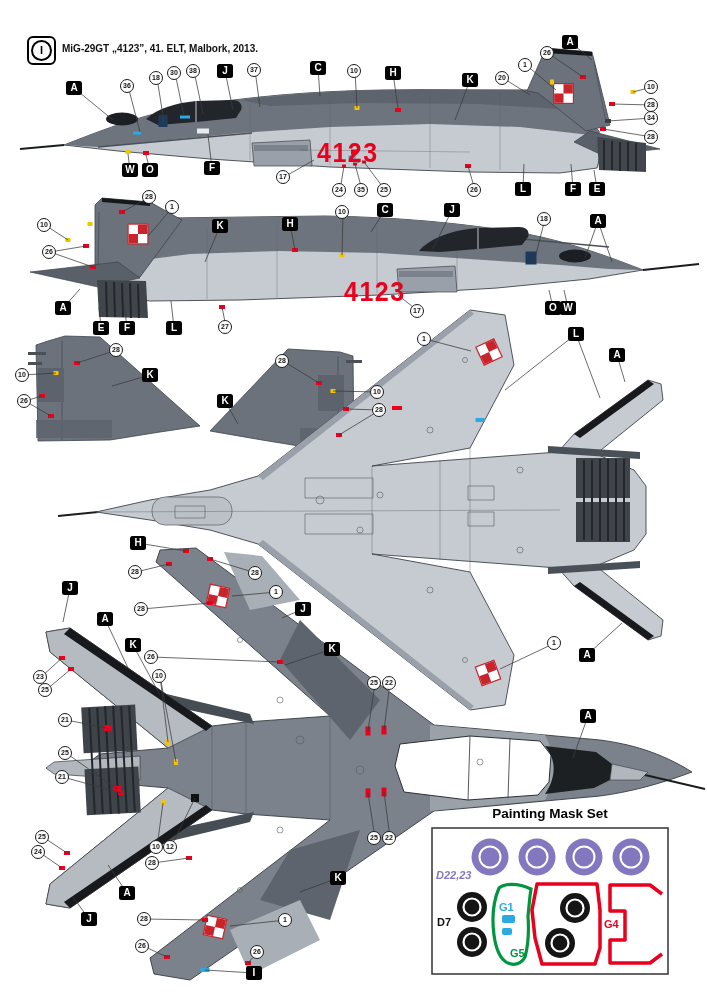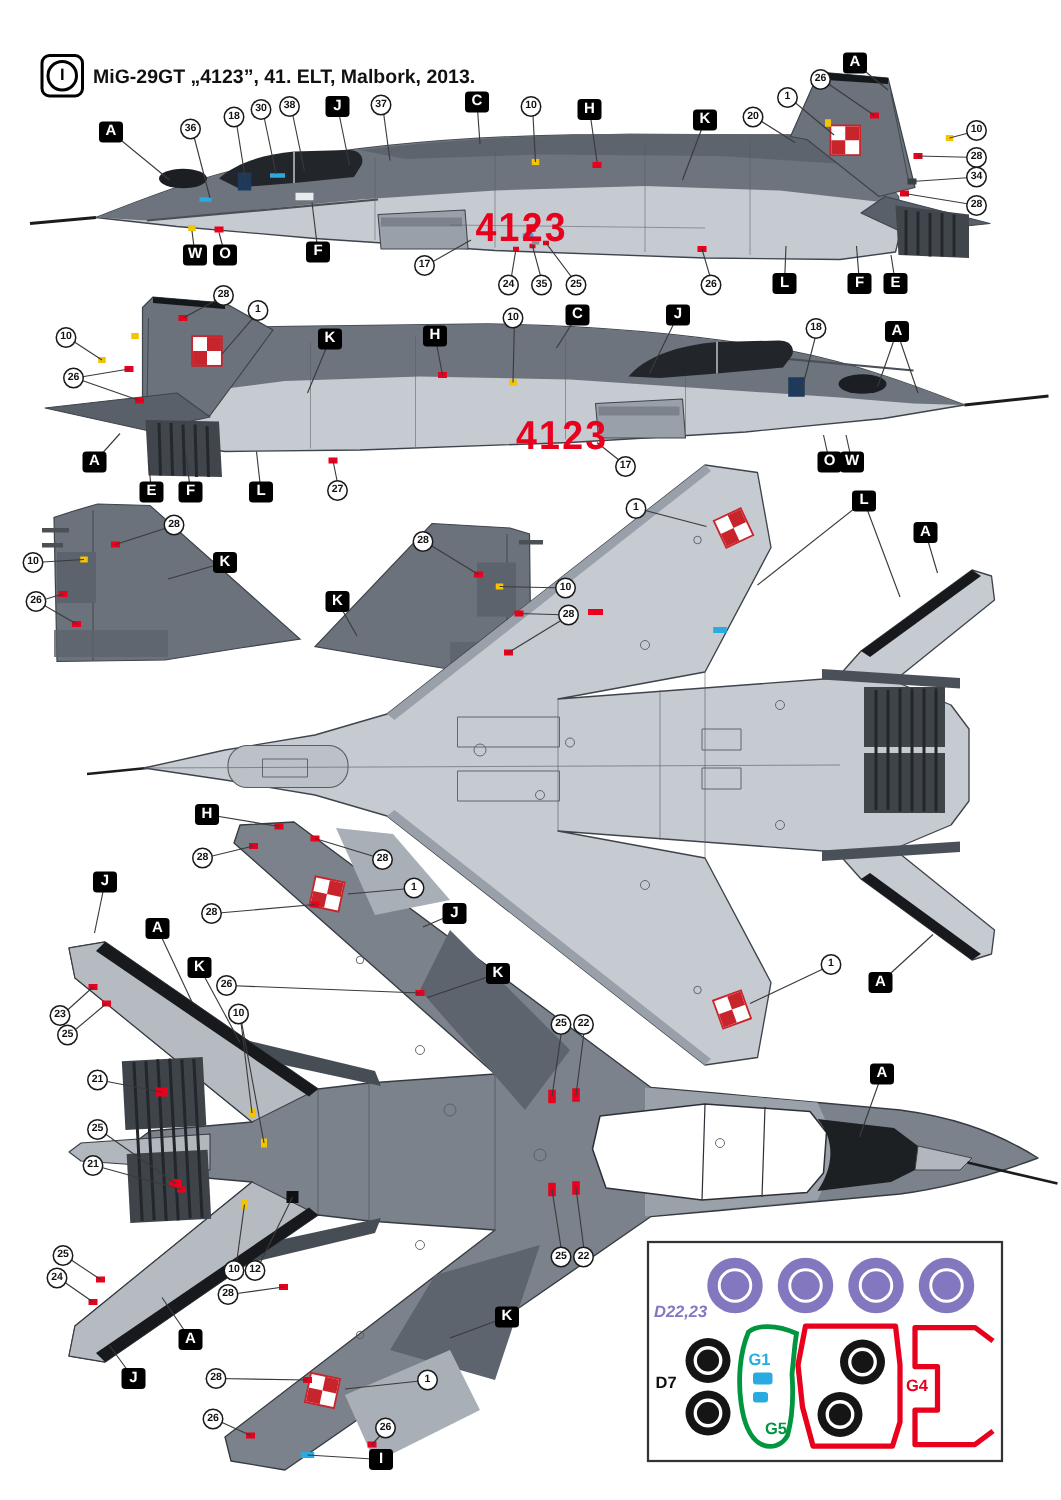--- a/index.html
+++ b/index.html
@@ -3,21 +3,21 @@
 <meta charset="utf-8">
 <style>
   html,body{margin:0;padding:0;background:#fff;}
   .sheet{position:relative;width:707px;height:1000px;background:#fff;overflow:hidden;
          font-family:"Liberation Sans",sans-serif;}
   .opt{position:absolute;left:27px;top:36px;width:25px;height:25px;border:2.5px solid #000;
        border-radius:6px;display:flex;align-items:center;justify-content:center;background:#fff;}
   .opt-circle{width:17px;height:17px;border:2.5px solid #000;border-radius:50%;
        display:flex;align-items:center;justify-content:center;
        font-weight:900;font-size:11px;line-height:11px;}
-  .sheet-title{position:absolute;left:62px;top:43px;font-weight:bold;font-size:13px;color:#111;}
+  .sheet-title{position:absolute;left:62px;top:43px;font-weight:bold;font-size:10px;color:#111;}
   .tac{position:absolute;color:#e8001d;font-weight:700;font-size:25px;letter-spacing:1.5px;
        transform:scaleY(1.08);}
   .tac1{left:317px;top:138px;}
   .tac2{left:344px;top:277px;}
   .co-letter{position:absolute;width:16px;height:14px;background:#000;color:#fff;
        font-weight:bold;font-size:10px;line-height:14px;text-align:center;border-radius:2.5px;}
   .co-number{position:absolute;width:14px;height:14px;box-sizing:border-box;background:#fff;
        border:1.3px solid #1a1a1a;border-radius:50%;font-weight:bold;font-size:7px;
        line-height:11px;text-align:center;color:#111;}
   .mask-title{position:absolute;left:432px;top:806px;width:236px;text-align:center;
@@ -480,19 +480,20 @@
       <div class="co-number" style="left: 137px; top: 912px;">28</div>
       <div class="co-number" style="left: 135px; top: 939px;">26</div>
       <div class="co-number" style="left: 278px; top: 913px;">1</div>
       <div class="co-number" style="left: 250px; top: 945px;">26</div>
       <div class="co-number" style="left: 367px; top: 676px;">25</div>
       <div class="co-number" style="left: 382px; top: 676px;">22</div>
       <div class="co-number" style="left: 367px; top: 831px;">25</div>
       <div class="co-number" style="left: 382px; top: 831px;">22</div>
     </div>
 
+<div class="mask-title">Painting Mask Set</div>
 <span class="ml" style="left: 436px; top: 869px; color: rgb(131, 119, 192); font-style: italic;">D22,23</span>
 <span class="ml" style="left: 437px; top: 916px; color: rgb(17, 17, 17);">D7</span>
 <span class="ml" style="left: 499px; top: 901px; color: rgb(41, 171, 226);">G1</span>
 <span class="ml" style="left: 510px; top: 947px; color: rgb(0, 150, 64);">G5</span>
 <span class="ml" style="left: 604px; top: 918px; color: rgb(232, 0, 29);">G4</span>
 
 </div>
 
 </body></html>

